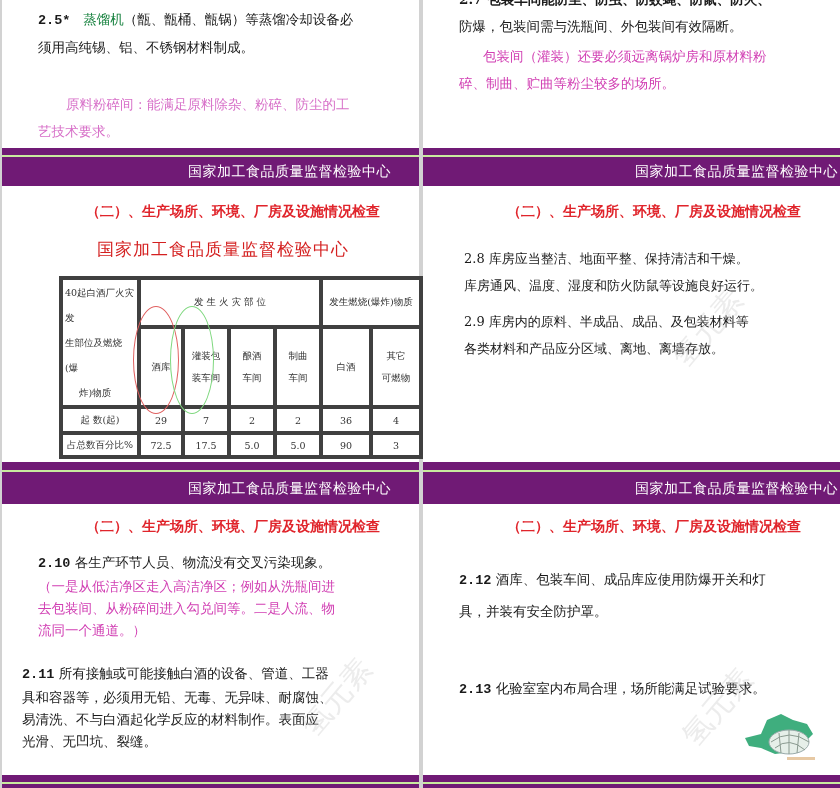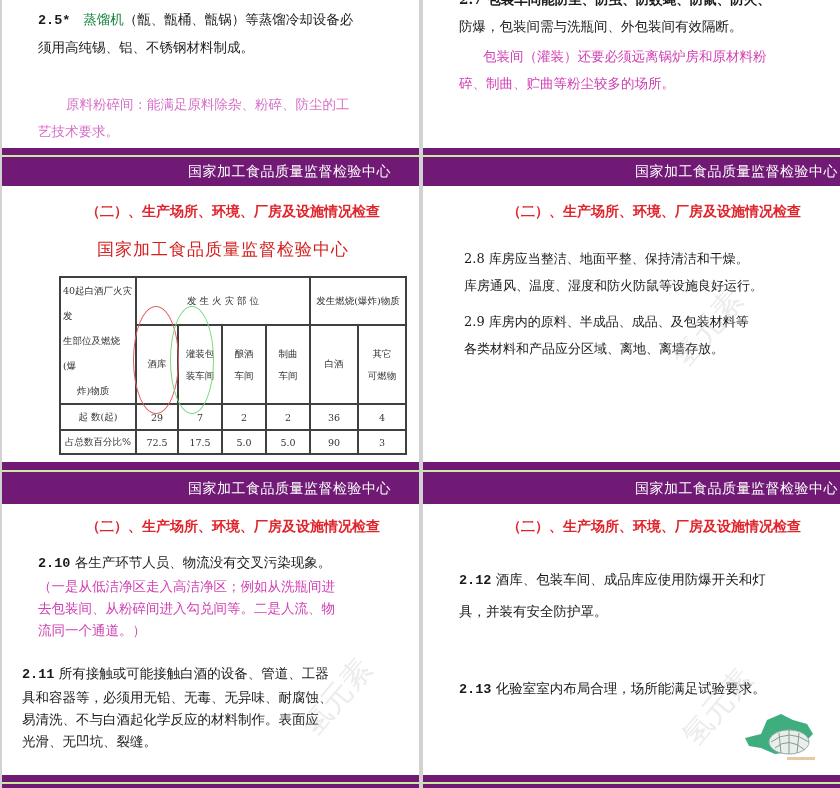--- a/index.html
+++ b/index.html
@@ -49,21 +49,21 @@
     position: absolute; left: 95px; top: 238px;
     color: #d42020; font-size: 17px; letter-spacing: 1px;
   }
   table.fire {
     position: absolute; left: 57px; top: 276px;
     border-collapse: collapse;
     font-size: 9.5px; color: #333;
     font-family: "DejaVu Serif", "Liberation Serif", serif;
   }
   table.fire td {
-    border: 2px solid #404040; text-align: center; padding: 0 2px;
+    border: 4px solid #404040; text-align: center; padding: 0 2px;
   }
   .ellipse {
     position: absolute; border-radius: 50%; border: 1px solid;
     pointer-events: none;
   }
   .watermark {
     position: absolute; color: rgba(180,180,180,0.25);
     font-size: 30px; transform: rotate(-50deg);
     font-family: "DejaVu Sans", sans-serif;
   }

